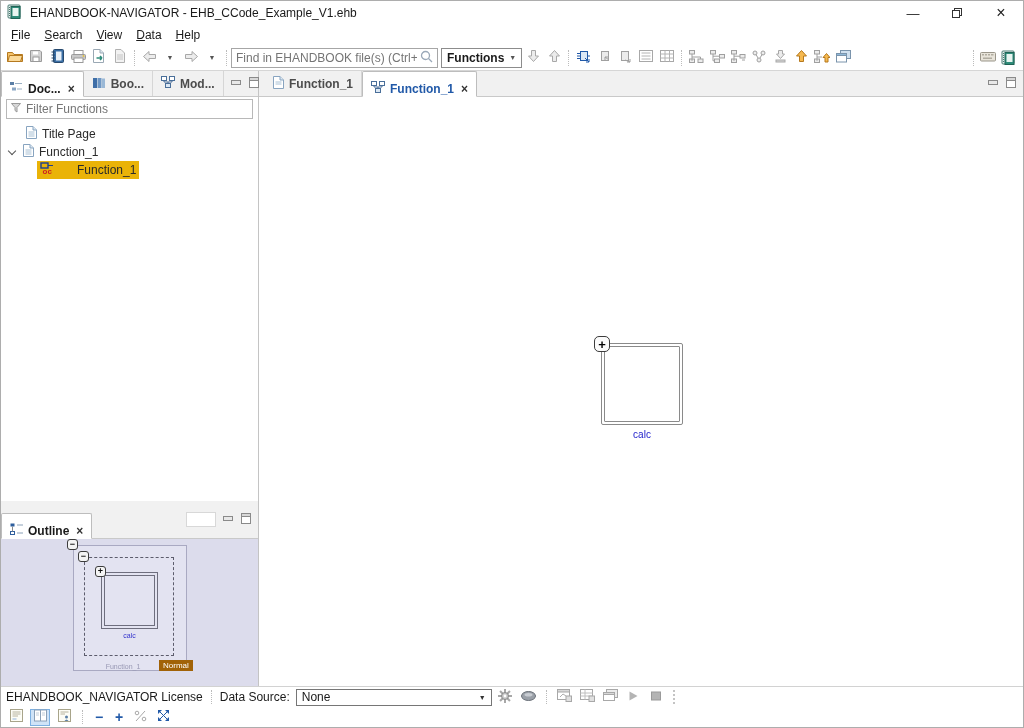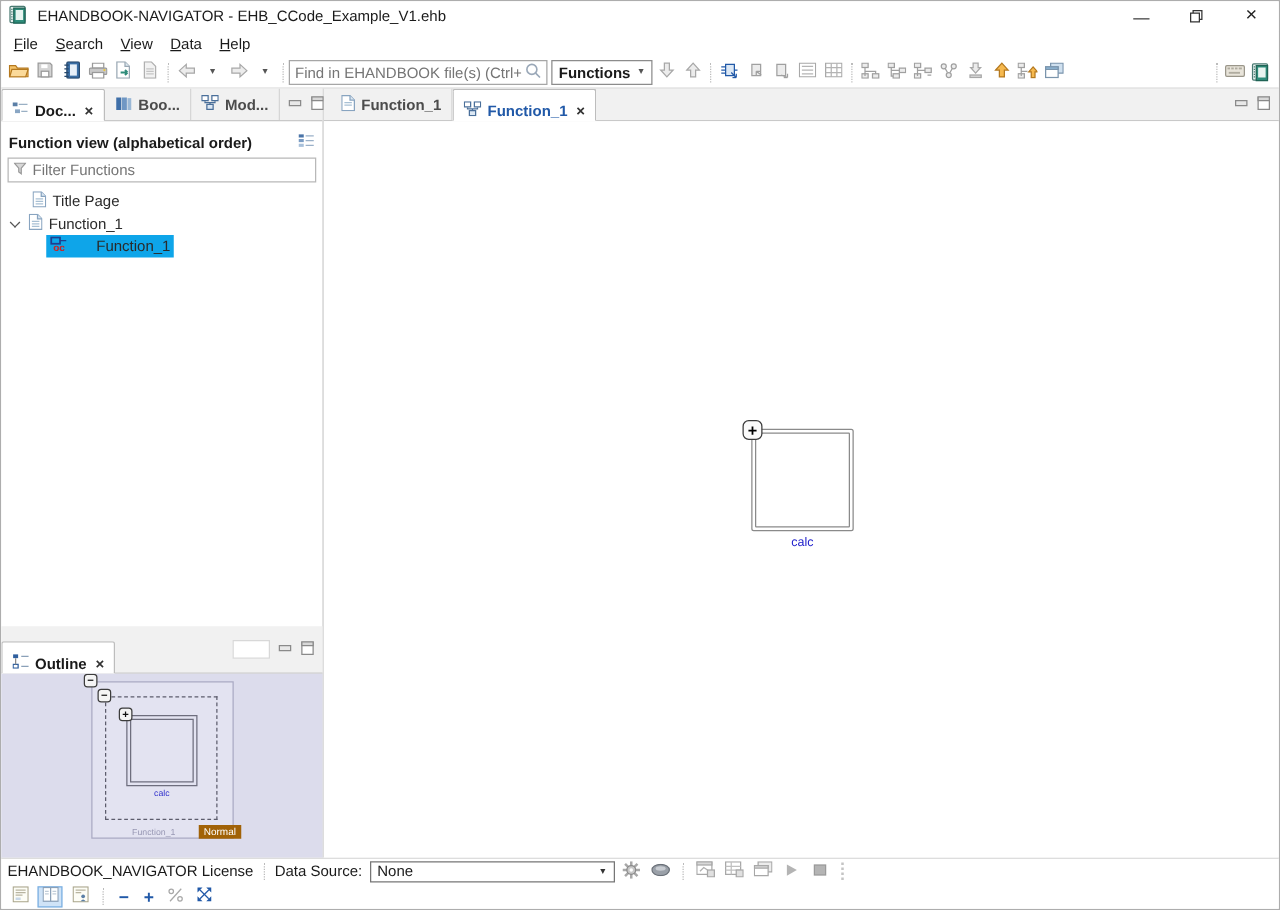--- a/index.html
+++ b/index.html
@@ -44,21 +44,21 @@
 
   
   .panel-body { flex:1; display:flex; flex-direction:column; min-height:0; }
   .view-header { display:flex; align-items:center; margin:10px 6px 3px 6px; font-weight:bold; font-size:12px; }
   .view-header .hdr-icon { margin-left:auto; }
   .filter { display:flex; align-items:center; border:1px solid #b8b8b8; height:20px; margin:2px 5px 0 5px; padding:0 4px; gap:5px; }
   .filter input { border:none; outline:none; flex:1; font-size:12px; color:#14532d; font-family:inherit; min-width:0; }
   .tree { margin-top:6px; }
   .tree-row { height:18px; display:flex; align-items:center; font-size:12px; color:#2a2a2a; }
   .tree-row .sel { display:flex; align-items:center; gap:5px; padding:0 3px; height:18px; }
-  .tree-row.selected .sel { background:#0ea5e9;gap:23px; }
+  .tree-row.selected .sel { background:#eab308;gap:23px; }
   .chev { width:6px; height:6px; border-right:1.3px solid #555; border-bottom:1.3px solid #555; transform:rotate(45deg); margin:-2px 5px 0 8px; flex:0 0 6px; }
   .indent-1 { width:22px; flex:0 0 22px; }
   .indent-2 { width:36px; flex:0 0 36px; }
 
   
   .outline-section { margin-top:auto; }
   .outline-canvas { height:147px; background:#dcdcec; position:relative; overflow:hidden; }
   .thumb-outer { position:absolute; left:72px; top:6px; width:114px; height:126px; background:#e3e3f1; border:1px solid #a9a9c2; }
   .thumb-dashed { position:absolute; left:83px; top:18px; width:90px; height:99px; border:1px dashed #5c5c6c; }
   .thumb-solid { position:absolute; left:100px; top:33px; width:57px; height:57px; border:1px solid #6e6e7e; padding:2px; }
@@ -372,31 +372,20 @@
                 <rect x="1.5" y="3.5" width="9" height="4" fill="#e8e8e8" stroke="#8a8a8a"></rect>
               </svg></span>
           <span><svg width="12" height="11">
                 <rect x="1.5" y="0.5" width="9" height="10" fill="#fff" stroke="#8a8a8a"></rect>
                 <rect x="1.5" y="0.5" width="9" height="3" fill="#d8d8d8" stroke="#8a8a8a"></rect>
               </svg></span>
         </div>
       </div>
 
       <div class="panel-body">
-        <div class="view-header">
-          <span>Function view (alphabetical order)</span>
-          <span class="hdr-icon"><svg width="14" height="11">
-                <rect x="1" y="0.5" width="4" height="2.5" fill="#4a74a8"></rect>
-                <rect x="1" y="4.2" width="4" height="2.5" fill="#7a9cc4"></rect>
-                <rect x="1" y="8" width="4" height="2.5" fill="#a8c0da"></rect>
-                <line x1="6.5" y1="1.7" x2="13" y2="1.7" stroke="#9ab0c8"></line>
-                <line x1="6.5" y1="5.4" x2="13" y2="5.4" stroke="#9ab0c8"></line>
-                <line x1="6.5" y1="9.2" x2="13" y2="9.2" stroke="#9ab0c8"></line>
-              </svg></span>
-        </div>
         <div class="filter">
           <span><svg width="10" height="10">
                 <path d="M0.5 0.5 H9.5 L6 4.5 V9 L4 7.5 V4.5 Z" fill="#d8d8d8" stroke="#9a9a9a"></path>
               </svg></span>
           <input type="text" placeholder="Filter Functions" style="">
         </div>
         <div class="tree">
           <div class="tree-row">
             <span class="indent-1"></span>
             <span class="sel">

